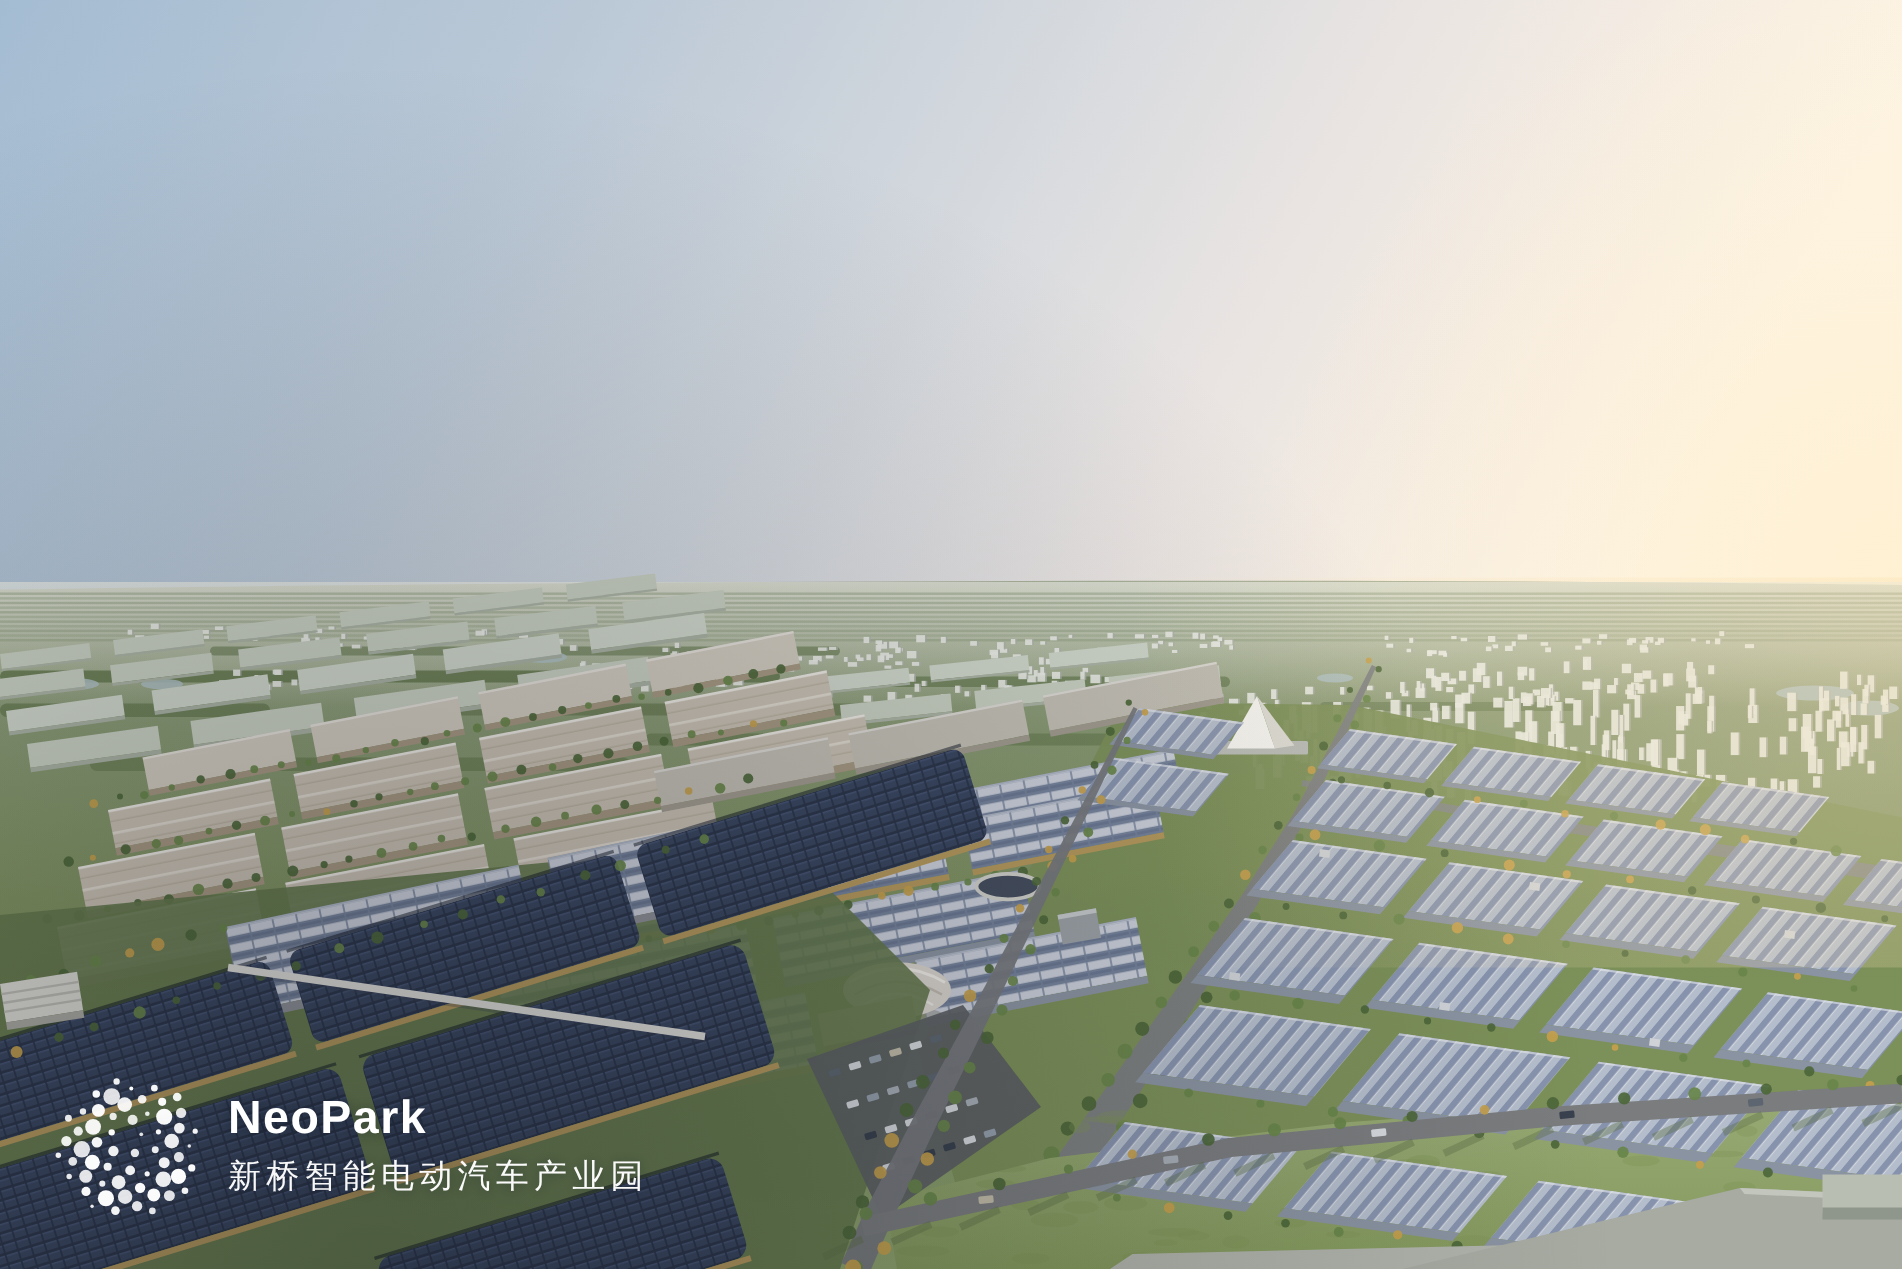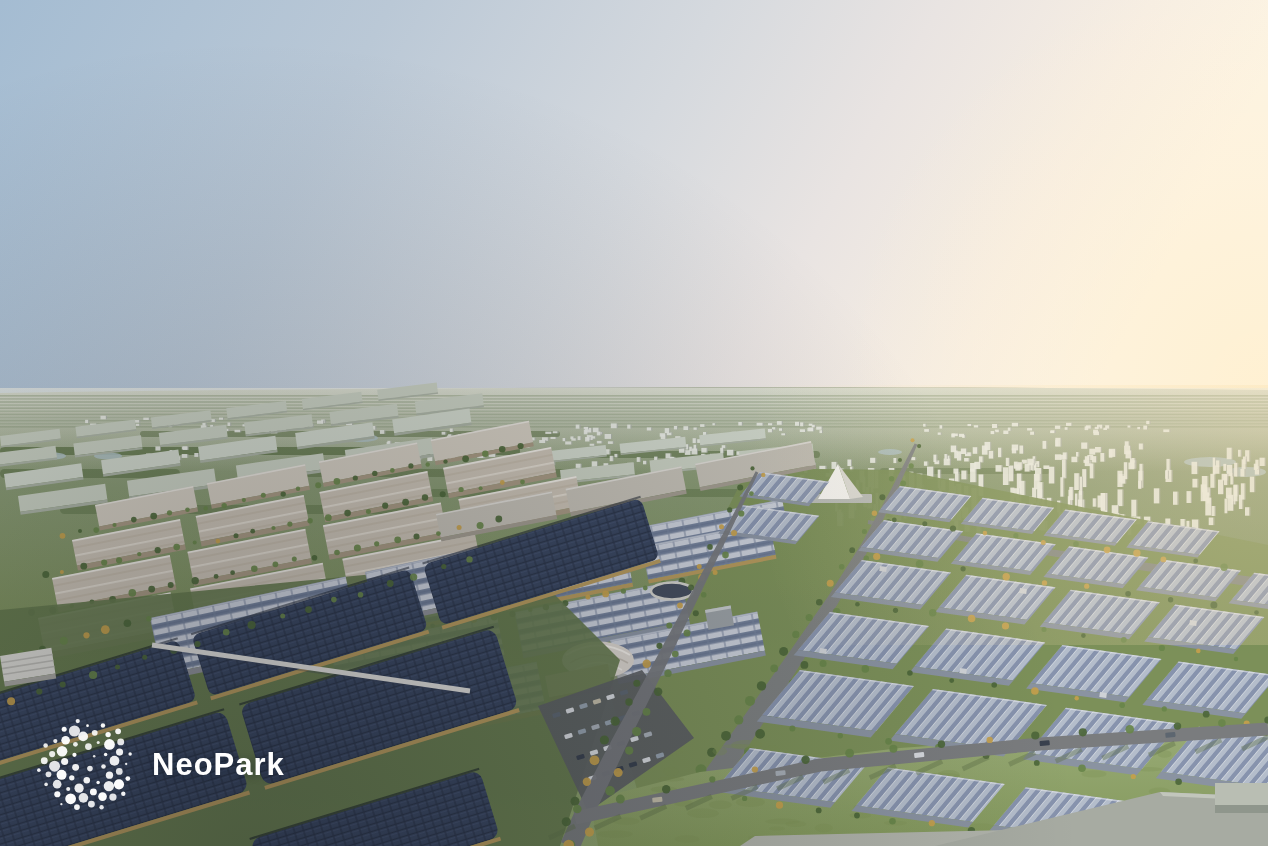--- a/index.html
+++ b/index.html
@@ -2116,15 +2116,16 @@
         <circle cx="10.0" cy="32.8" r="2.4" fill="#ffffff" opacity="0.89"></circle>
         <circle cx="97.9" cy="41.7" r="1.8" fill="#ffffff" opacity="0.95"></circle>
         <circle cx="26.4" cy="93.8" r="1.2" fill="#ffffff" opacity="0.91"></circle>
         <circle cx="43.4" cy="7.3" r="2.2" fill="#ffffff" opacity="0.93"></circle>
         <circle cx="90.8" cy="83.0" r="2.3" fill="#ffffff" opacity="0.94"></circle>
         <circle cx="3.0" cy="58.4" r="1.9" fill="#ffffff" opacity="0.93"></circle>
         <circle cx="85.4" cy="18.0" r="3.0" fill="#ffffff" opacity="0.92"></circle>
       </svg>
     <div class="logo-text">
       <div class="wordmark">NeoPark</div>
+      <div class="subtitle">新桥智能电动汽车产业园</div>
     </div>
   </div>
 </div>
 
 </body></html>

